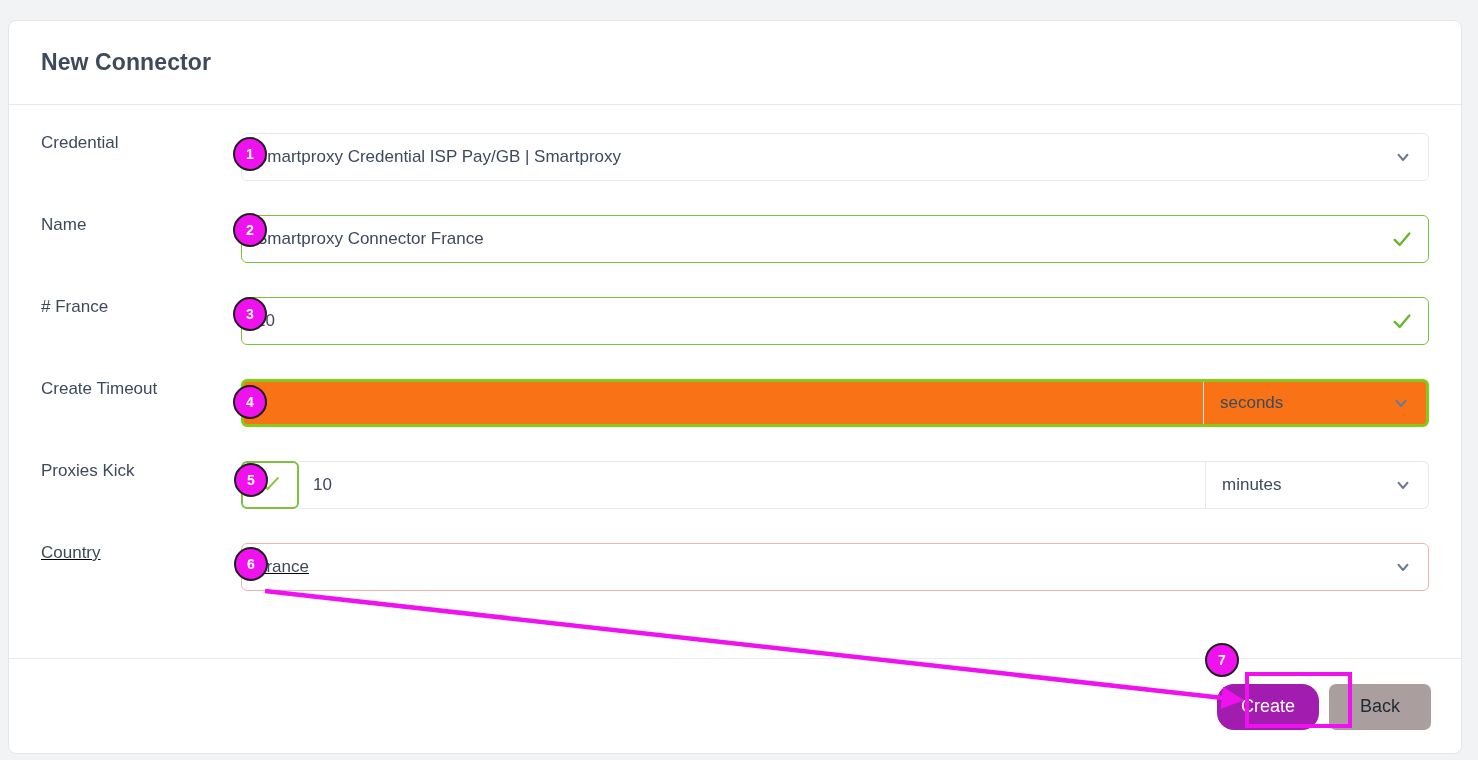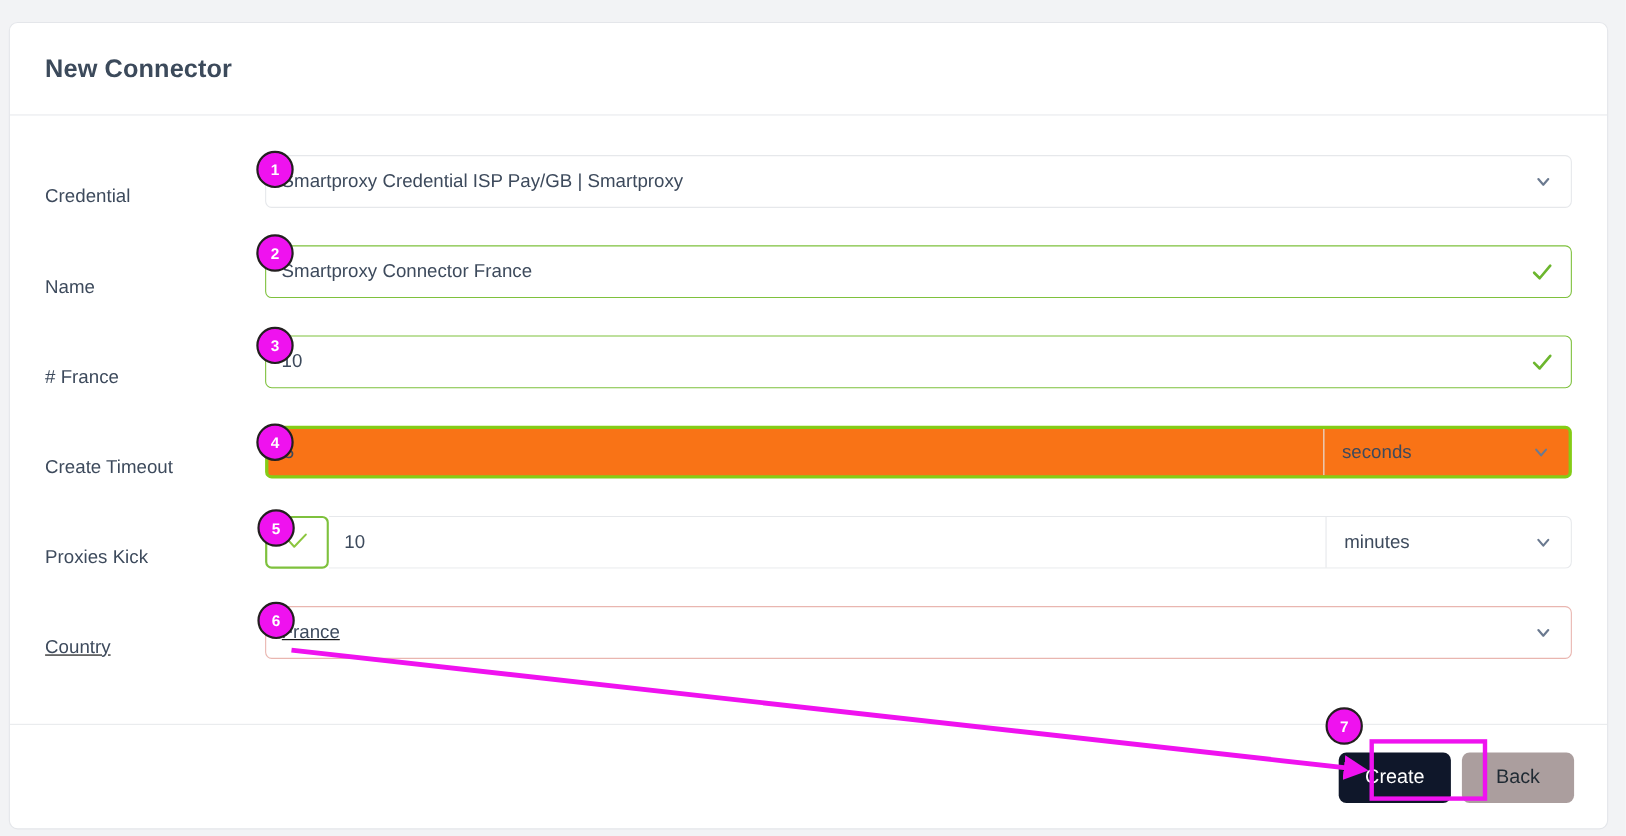--- a/index.html
+++ b/index.html
@@ -60,21 +60,21 @@
     display: flex;
     align-items: center;
     justify-content: flex-end;
     padding-right: 30px;
     gap: 10px;
   }
 
   
   .form-row {
     display: flex;
-    align-items: flex-end;
+    align-items: flex-start;
     height: 56px;
     margin-bottom: 26px;
     position: relative;
   }
   .form-row:last-child { margin-bottom: 0; text-decoration: underline; }
 
   .form-label {
     width: 200px;
     flex: 0 0 200px;
     font-size: 17px;
@@ -221,22 +221,23 @@
     border-radius: 7px;
     font-size: 18px;
     font-family: "Liberation Sans", sans-serif;
     cursor: pointer;
     padding: 0 18px;
     height: 46px;
     min-width: 102px;
     box-sizing: border-box;
   }
   .btn-create {
-    background: #0f172a;
+    background: #a21caf;
     color: #ffffff;
+    border-radius: 17px;
   }
   .btn-back {
     background: #ab9e9e;
     color: #1f2a33;
   }
 
   
   .overlay {
     position: absolute;
     left: 0; top: 0;

